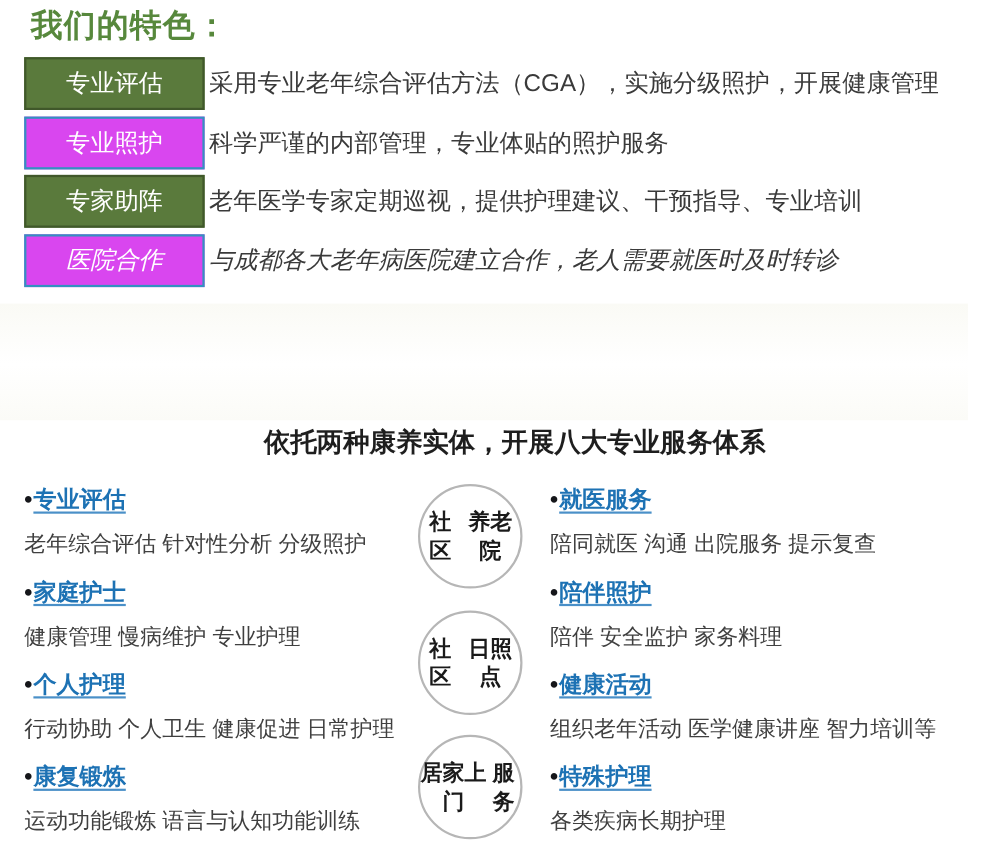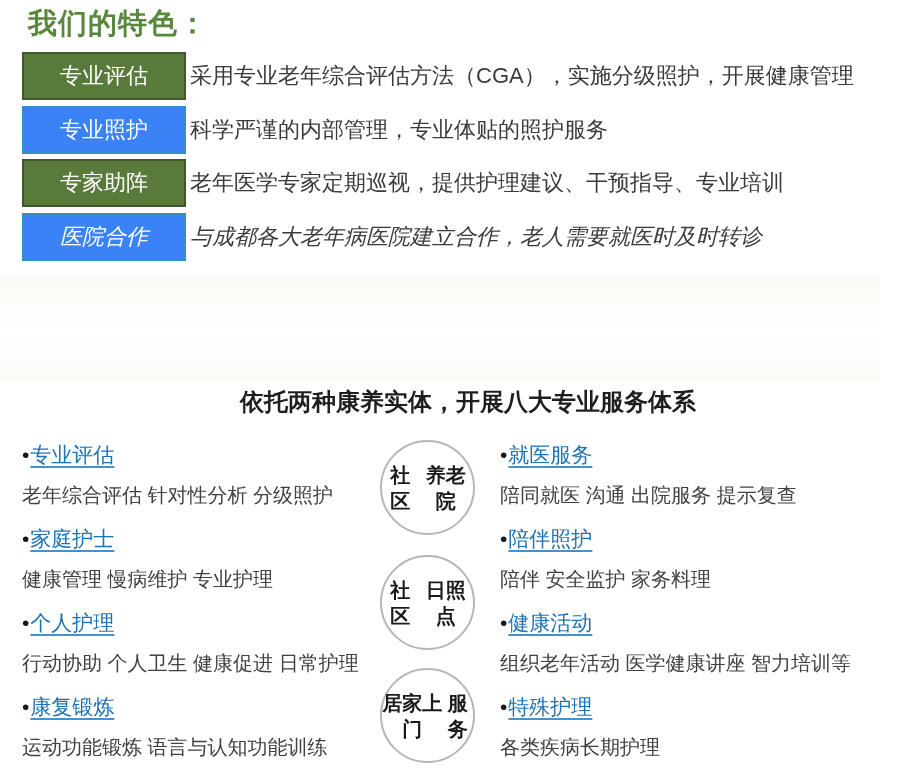--- a/index.html
+++ b/index.html
@@ -29,38 +29,38 @@
   .feature-row.r0 { top:52px; }
   .feature-row.r1 { top:106px; }
   .feature-row.r2 { top:159px; }
   .feature-row.r3 { top:213px;font-style:italic; }
   .badge {
     width:164px; height:48px; flex:0 0 164px;
     display:flex; align-items:center; justify-content:center;
     color:#ffffff; font-size:22px;
   }
   .badge--green { background:#5a7a3c; border:2px solid #40582a; }
-  .badge--blue  { background:#3b82f6; border:2px solid #3391c0; }
+  .badge--blue  { background:#d946ef; border:2px solid #3391c0; }
   .feature-desc {
     margin-left:4px;
     font-size:22px; color:#3a3a3a; white-space:nowrap;
   }
   
   .services-title {
     position:absolute; top:386px; left:0; width:100%;
     padding-left:32px;
     text-align:center;
     font-size:24px; font-weight:bold; color:#1e1e1e;
     letter-spacing:0px;
   }
   .col { position:absolute; top:443px; }
   .col-left  { left:22px;  width:355px; }
   .col-right { left:500px; width:404px; }
   .service-item { height:84px; }
-  .service-heading { font-size:21px; font-weight:normal; line-height:24px; }
+  .service-heading { font-size:21px; font-weight:bold; line-height:24px; }
   .bullet { color:#15161a; margin-right:1px; }
   .service-link {
     color:#1d72b4; text-decoration:underline;
     text-decoration-color:#4a90c8; text-underline-offset:4px;
     cursor:pointer;
   }
   .service-desc {
     margin-top:17px;
     font-size:20px; line-height:22px; color:#404040; white-space:nowrap;
   }

